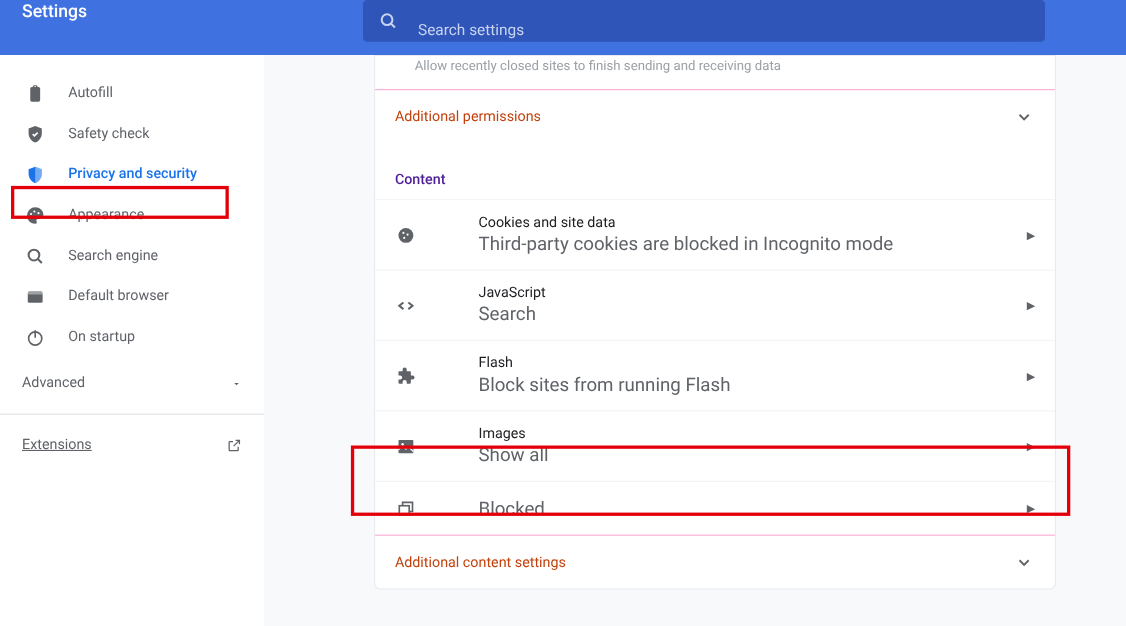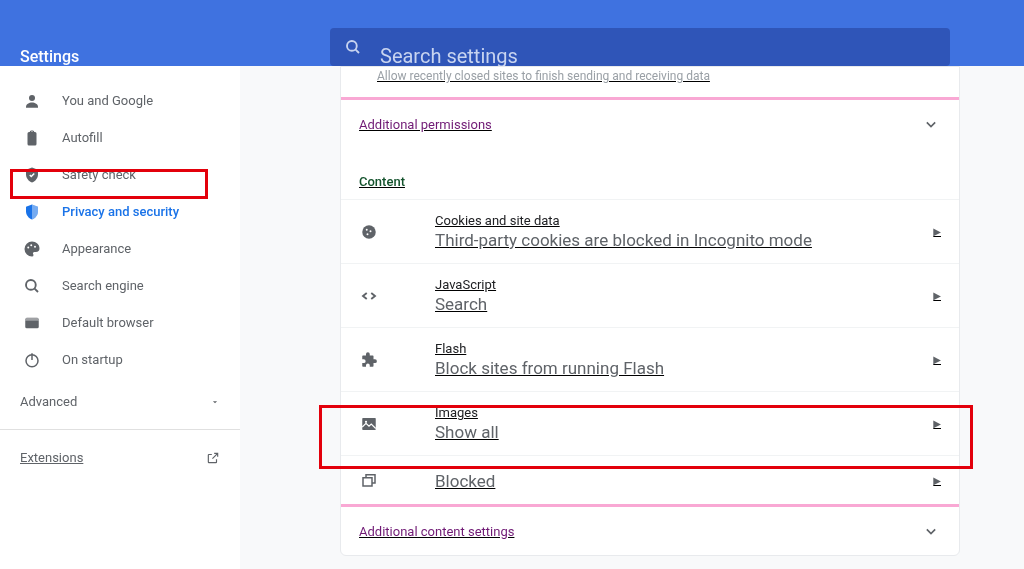--- a/index.html
+++ b/index.html
@@ -1,41 +1,41 @@
 <!DOCTYPE html>
 <html><head>
   <meta charset="utf-8">
   <style>
     * { margin: 0; padding: 0; box-sizing: border-box; font-family: 'Segoe UI', Roboto, Arial, sans-serif; }
     body { background: #fff; width: 1024px; height: 569px; overflow: hidden; }
     
-    .header { background: #4169E1; background: #3f72e0; height: 66px; display: flex; align-items: flex-end; padding: 0 20px; }
+    .header { background: #4169E1; background: #3f72e0; height: 50px; display: flex; align-items: flex-start; padding: 0 20px; }
     .header-title { color: #fff; font-size: 16px; font-weight: 500; width: 310px; }
     .search-wrap { flex: 1; max-width: 620px; background: #2f55b8; border-radius: 4px; height: 38px; display: flex; align-items: center; padding: 0 14px; }
     .search-wrap .icon { color: #c8d4f0; margin-right: 18px; }
-    .search-input { background: transparent; border: 0; outline: 0; color: #fff; font-size: 20px; flex: 1; margin-top: 17px; }
+    .search-input { background: transparent; border: 0; outline: 0; color: #fff; font-size: 14px; flex: 1; margin-top: 17px; }
     .search-input::placeholder { color: #c8d4f0; }
 
     .layout { display: flex; height: calc(100% - 50px); }
     
     .sidebar { width: 240px; padding-top: 16px; }
     .nav-item { display: flex; align-items: center; height: 37px; padding: 0 22px; cursor: pointer; color: #5f6368; font-size: 13px; }
     .nav-item .icon { width: 20px; margin-right: 20px; display: flex; align-items: center; justify-content: center; }
     .nav-item.active { color: #1a73e8; font-weight: 500; }
     .nav-item.active .icon { color: #1a73e8; }
     .sidebar-section { padding: 16px 20px 14px; color: #5f6368; font-size: 13px; display: flex; align-items: center; justify-content: space-between; cursor: pointer; }
     .sidebar-divider { border-top: 1px solid #e0e0e0; margin: 6px 0; }
     .sidebar-link { padding: 14px 20px; color: #5f6368; font-size: 13px; display: flex; align-items: center; justify-content: space-between; cursor: pointer; text-decoration: underline; }
     .highlight-box-1 { position: absolute; border: 3px solid #e3000b; pointer-events: none; }
 
-    .main { flex: 1; background: #f8f9fa; padding: 0 22px 0 100px; position: relative; text-decoration: underline; }
+    .main { flex: 1; background: #f8f9fa; padding: 0 22px 0 100px; position: relative; }
     .card { background: #fff; border: 1px solid #e8eaed; border-radius: 0 0 6px 6px; max-width: 620px; }
     .faded-text { color: #9aa0a6; font-size: 12px; padding: 2px 36px 14px; }
-    .expander { display: flex; align-items: center; justify-content: space-between; padding: 14px 18px 14px 18px; color: #701a75; font-size: 13px; cursor: pointer; border-top: 3px solid #f9a8d4; }
-    .section-title { padding: 26px 18px 10px; color: #14532d; font-size: 13px; font-weight: 500; }
+    .expander { display: flex; align-items: center; justify-content: space-between; padding: 14px 18px 14px 18px; color: #c2410c; font-size: 13px; cursor: pointer; border-top: 1px solid #f9a8d4; }
+    .section-title { padding: 26px 18px 10px; color: #4c1d95; font-size: 13px; font-weight: 500; }
     .content-row { display: flex; align-items: center; padding: 13px 18px; border-top: 1px solid #f1f3f4; cursor: pointer; position: relative; gap: 36px; }
     .content-row:first-of-type { border-top: 0; }
     .content-row .row-icon { width: 20px; height: 20px; margin-right: 20px; color: #5f6368; display: flex; align-items: center; justify-content: center; }
     .content-row .row-text { flex: 1; }
     .content-row .row-title { color: #202124; font-size: 13px; }
     .content-row .row-sub { color: #5f6368; font-size: 17px; margin-top: 2px; }
     .content-row .arrow { color: #5f6368; font-size: 10px; }
     .chevron-down { color: #5f6368; }
     svg { display: block; }
   </style>
@@ -53,29 +53,20 @@
     </span>
     <input class="search-input" placeholder="Search settings" style="">
   </div>
 </div>
 
 <div class="layout">
   <div class="sidebar">
     <div class="nav-item">
       <span class="icon">
         <svg width="18" height="18" viewBox="0 0 24 24" fill="currentColor">
-            <circle cx="12" cy="8" r="4"></circle>
-            <path d="M4 20c0-4 4-6 8-6s8 2 8 6v1H4z"></path>
-          </svg>
-      </span>
-      <span>You and Google</span>
-    </div>
-    <div class="nav-item">
-      <span class="icon">
-        <svg width="18" height="18" viewBox="0 0 24 24" fill="currentColor">
             <path d="M16 4h-1a2 2 0 00-2-2h-2a2 2 0 00-2 2H8a2 2 0 00-2 2v14a2 2 0 002 2h8a2 2 0 002-2V6a2 2 0 00-2-2zm-4-1h0a1 1 0 011 1h-2a1 1 0 011-1z"></path>
           </svg>
       </span>
       <span>Autofill</span>
     </div>
     <div class="nav-item">
       <span class="icon">
         <svg width="18" height="18" viewBox="0 0 24 24" fill="currentColor">
             <path d="M12 2l8 3v6c0 5-3.5 9.5-8 11-4.5-1.5-8-6-8-11V5l8-3z"></path>
             <path d="M9 12l2 2 4-4" stroke="#fff" stroke-width="2" fill="none"></path>

